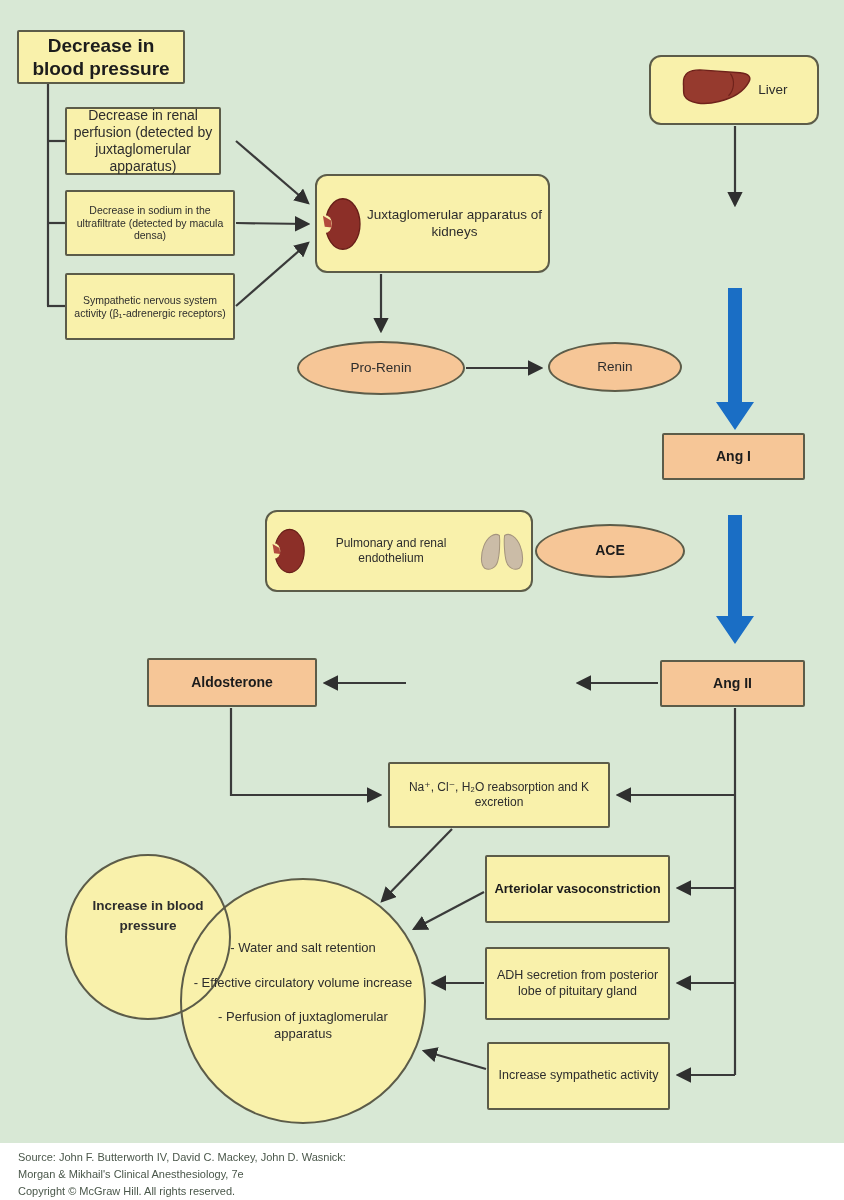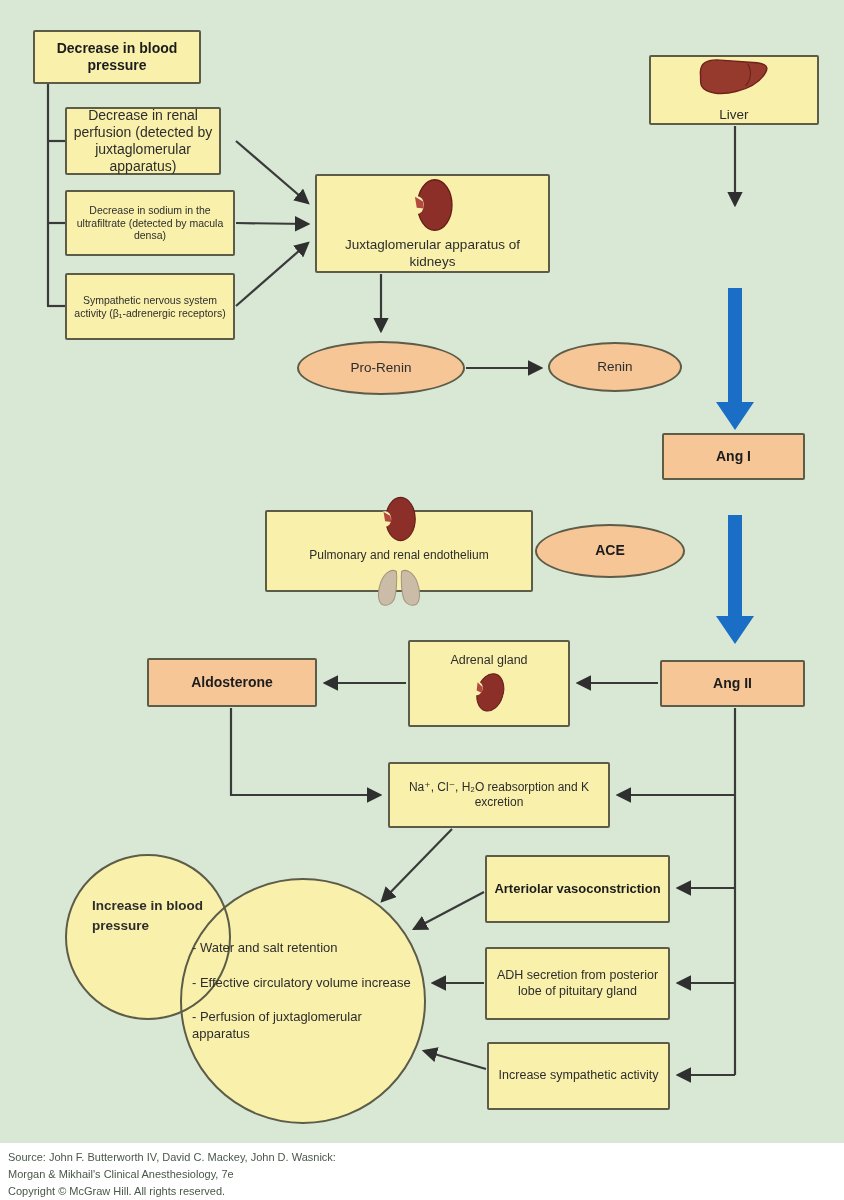--- a/index.html
+++ b/index.html
@@ -15,31 +15,31 @@
   .overlay{position:absolute;left:0;top:0;z-index:1;}
   .node{
     position:absolute;z-index:2;box-sizing:border-box;
     border:2px solid #5c5c49;background:#f9f1ab;border-radius:2px;
     display:flex;align-items:center;justify-content:center;
     text-align:center;color:#2d2d2d;line-height:1.22;padding:2px 4px;
   }
   .peach{background:#f6c697;}
   .oval{border-radius:50%;}
   .bold{font-weight:bold;color:#1c1c1c;}
-  .row{flex-direction:column;gap:4px;}
+  .row{gap:4px;border-radius:12px;}
   .col{flex-direction:column;gap:2px;}
   .icon{display:flex;align-items:center;justify-content:center;flex:0 0 auto;}
   .circle-text{
-    position:absolute;z-index:2;color:#2d2d2d;
+    position:absolute;z-index:2;text-align:center;color:#2d2d2d;
   }
   .fx-item{margin-bottom:11px;line-height:1.28;margin-top:18px;}
   .source{
     position:absolute;left:0;top:1143px;width:844px;height:57px;
     background:#ffffff;color:#4a574a;font-size:11px;line-height:1.55;
-    padding:6px 0 0 8px;box-sizing:border-box;z-index:2;
+    padding:6px 0 0 18px;box-sizing:border-box;z-index:2;
   }
 </style>
 </head>
 <body>
 
 <div class="stage">
 
   <svg class="overlay" width="844" height="1143" viewBox="0 0 844 1143">
     <defs>
       <marker id="ah" viewBox="0 0 10 10" refX="8.5" refY="5" markerWidth="7" markerHeight="7" orient="auto-start-reverse">
@@ -81,21 +81,21 @@
       <path d="M484 983 H433" marker-end="url(#ah)"></path>
       <path d="M486 1069 L424 1051" marker-end="url(#ah)"></path>
     </g>
 
     <g fill="#1a6ec5">
       <path d="M728 288 L742 288 L742 402 L754 402 L735 430 L716 402 L728 402 Z"></path>
       <path d="M728 515 L742 515 L742 616 L754 616 L735 644 L716 616 L728 616 Z"></path>
     </g>
   </svg>
 
-  <div class="node bold" style="left:33px;top:30px;width:168px;height:54px;font-size:14px">
+  <div class="node bold" style="left:17px;top:30px;width:168px;height:54px;font-size:19px">
     <span>Decrease in blood pressure</span>
   </div>
 
   <div class="node" style="left:65px;top:107px;width:156px;height:68px;font-size:14px">
     <span>Decrease in renal perfusion (detected by juxtaglomerular apparatus)</span>
   </div>
 
   <div class="node" style="left:65px;top:190px;width:170px;height:66px;font-size:10.5px">
     <span>Decrease in sodium in the ultrafiltrate (detected by macula densa)</span>
   </div>
@@ -156,30 +156,20 @@
   </div>
 
   <div class="node peach oval bold" style="left:535px;top:524px;width:150px;height:54px;font-size:14px">
     <span>ACE</span>
   </div>
 
   <div class="node peach bold" style="left:660px;top:660px;width:145px;height:47px;font-size:14px">
     <span>Ang II</span>
   </div>
 
-  <div class="node col" style="left:408px;top:640px;width:162px;height:87px;font-size:12.5px">
-    <span>Adrenal gland</span>
-    <span class="icon" style="transform:rotate(16deg)">
-      <svg viewBox="0 0 44 62" width="30" height="44">
-        <ellipse cx="24" cy="31" rx="19" ry="28" fill="#8c2f28" stroke="#671e18" stroke-width="1.5"></ellipse>
-        <ellipse cx="4" cy="31" rx="8" ry="10" fill="#f9f1ab"></ellipse>
-        <path d="M11 27 L2 22 L4 34 L12 35 Z" fill="#b24a3e"></path>
-      </svg>
-    </span>
-  </div>
 
   <div class="node peach bold" style="left:147px;top:658px;width:170px;height:49px;font-size:14px">
     <span>Aldosterone</span>
   </div>
 
   <div class="node bold" style="left:485px;top:855px;width:185px;height:68px;font-size:13px">
     <span>Arteriolar vasoconstriction</span>
   </div>
 
   <div class="node" style="left:388px;top:762px;width:222px;height:66px;font-size:12px">

